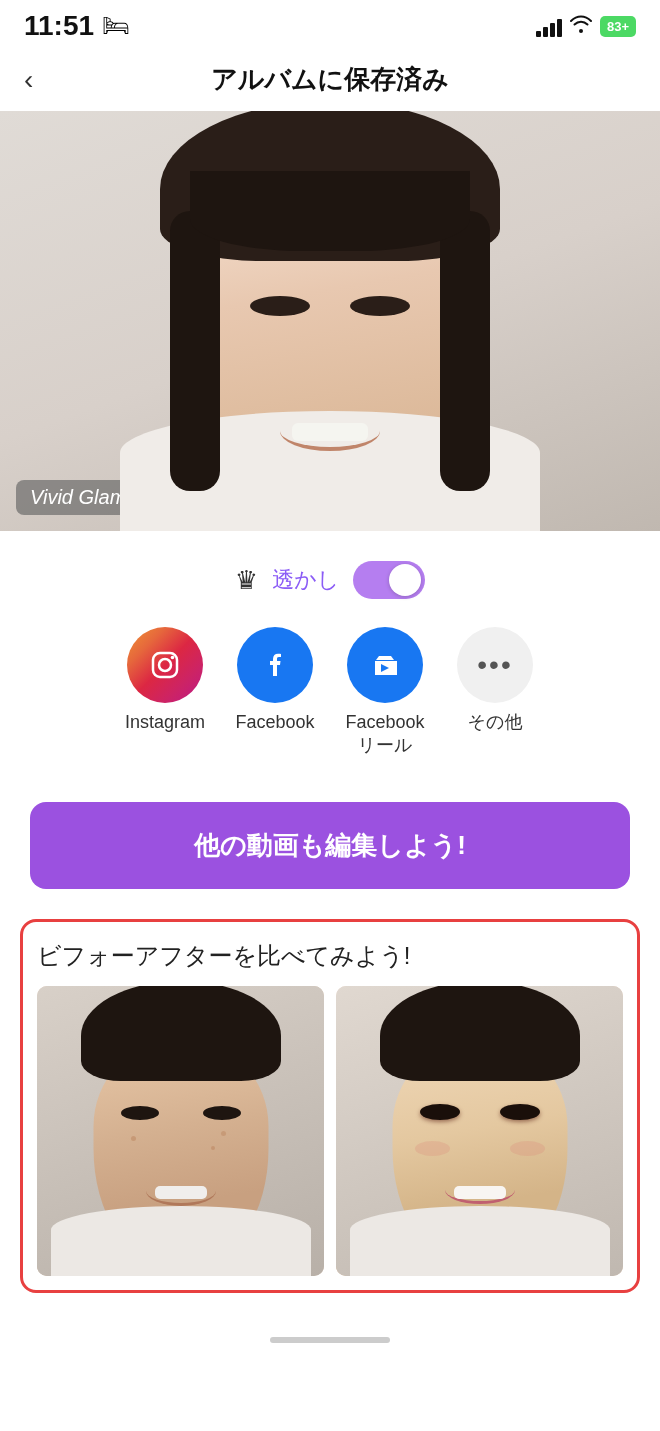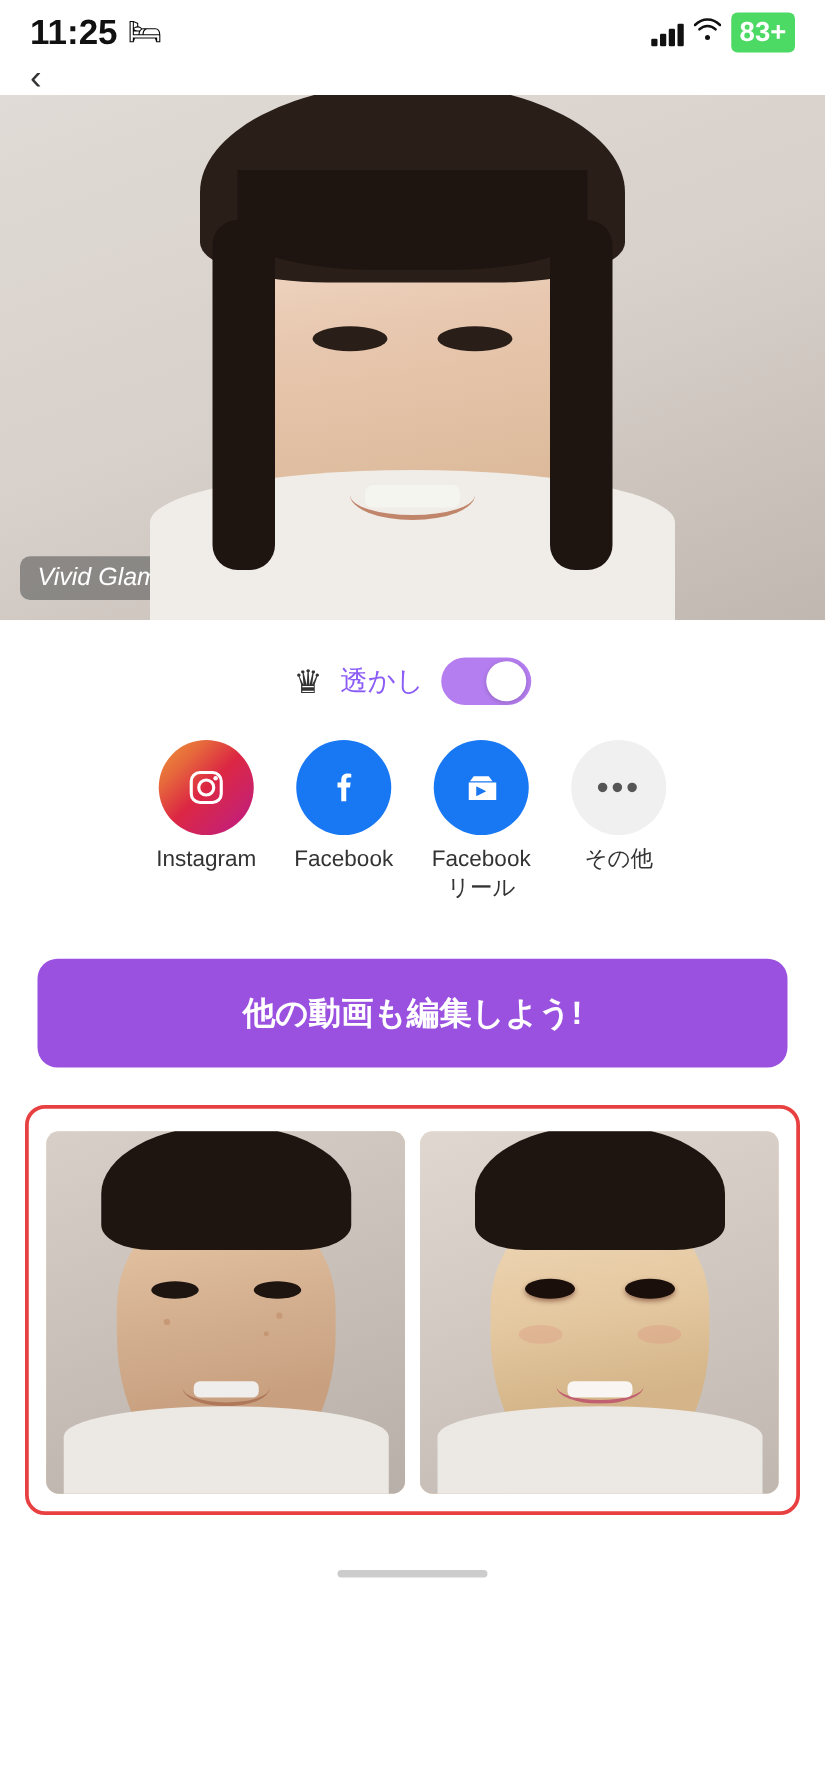--- a/index.html
+++ b/index.html
@@ -26,21 +26,21 @@
       color: #111;
     }
     .status-icons {
       display: flex;
       align-items: center;
       gap: 8px;
     }
     .battery-icon {
       background: #4cd964;
       color: #fff;
-      font-size: 22px;
+      font-size: 13px;
       font-weight: 700;
       padding: 3px 7px;
       border-radius: 5px;
     }
 
     
     .header {
       display: flex;
       align-items: center;
       justify-content: center;
@@ -250,21 +250,21 @@
     .wifi-icon {
       font-size: 20px;
       color: #111;
     }
   </style>
 </head>
 <body>
 
 <div class="status-bar">
   <div style="display:flex; align-items:center; gap:8px;">
-    <span class="status-time">11:25</span>
+    <span class="status-time">11:51</span>
     <span style="font-size:22px;">🛏</span>
   </div>
   <div class="status-icons">
     <div class="signal-bars">
       <div class="signal-bar" style="height:6px;"></div>
       <div class="signal-bar" style="height:10px;"></div>
       <div class="signal-bar" style="height:14px;"></div>
       <div class="signal-bar" style="height:18px;"></div>
     </div>
     <span class="wifi-icon">
@@ -273,20 +273,21 @@
         <path d="M4.5 9.5C6.3 7.7 8.5 6.7 11 6.7s4.7 1 6.5 2.8" stroke="#111" stroke-width="2" fill="none" stroke-linecap="round"></path>
         <path d="M1 6C3.8 3.2 7.2 1.5 11 1.5s7.2 1.7 10 4.5" stroke="#111" stroke-width="2" fill="none" stroke-linecap="round"></path>
       </svg>
     </span>
     <span class="battery-icon">83+</span>
   </div>
 </div>
 
 <div class="header">
   <span class="header-back">‹</span>
+  <span class="header-title">アルバムに保存済み</span>
 </div>
 
 <div class="main-photo">
 
   <div style="width:100%; height:100%; background: linear-gradient(180deg, #e8e4e0 0%, #d4cdc8 20%, #c8c0bc 100%); position:relative; overflow:hidden;">
 
     <div style="position:absolute; top:0; left:0; right:0; bottom:0; background: linear-gradient(160deg, #e0dbd6 0%, #d8d0ca 50%, #c0b8b0 100%);"></div>
 
     <div style="position:absolute; top:-10px; left:50%; transform:translateX(-50%); width:340px; height:160px; background:#2a1e18; border-radius:50% 50% 30% 30% / 55% 55% 20% 20%; z-index:3;"></div>
 
@@ -360,20 +361,21 @@
     </div>
 
   </div>
 </div>
 
 <div class="edit-button-container">
   <button class="edit-button">他の動画も編集しよう!</button>
 </div>
 
 <div class="before-after-section">
+  <div class="before-after-title">ビフォーアフターを比べてみよう!</div>
   <div class="before-after-images">
 
     <div class="ba-image ba-before">
       <div style="position:relative; width:100%; height:100%; overflow:hidden;">
         <div style="position:absolute; top:0; left:0; right:0; bottom:0; background:linear-gradient(160deg, #d8d0c8 0%, #c8c0b8 50%, #b8b0a8 100%);"></div>
 
         <div style="position:absolute; top:-5px; left:50%; transform:translateX(-50%); width:200px; height:100px; background:#1e1510; border-radius:50% 50% 20% 20% / 55% 55% 20% 20%; z-index:3;"></div>
 
         <div style="position:absolute; top:55px; left:50%; transform:translateX(-50%); width:175px; height:225px; background:linear-gradient(170deg,#e8c8a8 0%,#d4b090 40%,#c8a080 70%); border-radius:46% 46% 44% 44% / 38% 38% 52% 52%; z-index:2;"></div>
 

